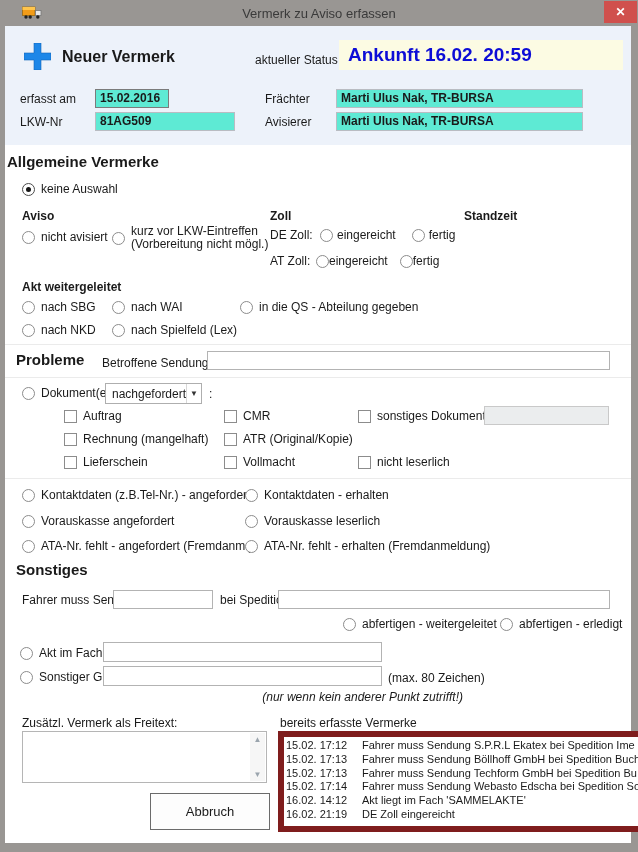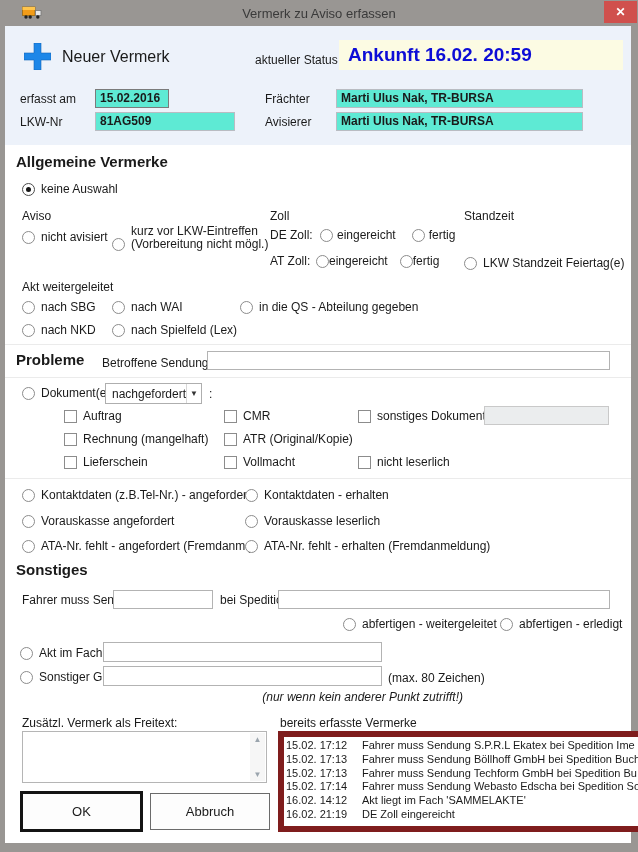--- a/index.html
+++ b/index.html
@@ -4,22 +4,22 @@
 <style>
   html,body{margin:0;padding:0;background:#fff}
   .win{position:relative;width:638px;height:852px;background:#999693;font-family:"Liberation Sans",sans-serif;font-size:12px;color:#1a1a1a;overflow:hidden}
   .abs{position:absolute}
   .content{position:absolute;left:5px;top:26px;width:626px;height:817px;background:#ffffff}
   .hdr{position:absolute;left:5px;top:26px;width:626px;height:119px;background:#edf2fa}
   .titletext{position:absolute;left:0;right:0;top:6px;text-align:center;font-size:13px;color:#3a3a3a}
   .closebtn{position:absolute;left:604px;top:1px;width:33px;height:22px;background:#d0504d;color:#fff;display:flex;align-items:center;justify-content:center;font-size:12px;font-weight:bold;cursor:pointer}
   .h1{position:absolute;font-size:15px;font-weight:bold;white-space:nowrap}
   .lbl{position:absolute;white-space:nowrap}
-  .bold{font-weight:normal}
-  .r{position:absolute;display:flex;align-items:flex-end;gap:6px;white-space:nowrap}
+  .bold{font-weight:bold}
+  .r{position:absolute;display:flex;align-items:center;gap:6px;white-space:nowrap}
   .rd{width:13px;height:13px;border:1px solid #8c8c8c;border-radius:50%;background:#fff;flex:none;position:relative;box-sizing:border-box}
   .rd.sel{border-color:#4c4c4c}
   .rd.sel::after{content:"";position:absolute;left:3px;top:3px;width:5px;height:5px;border-radius:50%;background:#161616}
   .cb{width:13px;height:13px;border:1px solid #8c8c8c;background:#fff;flex:none;box-sizing:border-box}
   .inp{position:absolute;border:1px solid #b3b3b3;background:#fff;box-sizing:border-box;font:12px "Liberation Sans",sans-serif;padding:0 4px}
   .inp.dis{background:#ebedee;border-color:#c9c9c9}
   .ylw{position:absolute;background:#5eead4;border:1px solid #b9bcc2;box-sizing:border-box;font-weight:bold;padding:0 4px;line-height:17px;white-space:nowrap;overflow:hidden}
   .status{position:absolute;left:339px;top:40px;width:284px;height:30px;background:#fcfbe3;color:#0d0dd6;font-weight:bold;font-size:19px;line-height:30px;padding-left:9px;box-sizing:border-box;white-space:nowrap}
   .sep{position:absolute;left:5px;width:626px;height:1px;background:#ebebeb}
   .dd{position:absolute;left:105px;top:383px;width:97px;height:21px;border:1px solid #aeaeae;background:#fff;box-sizing:border-box;display:flex;align-items:center;cursor:pointer}
@@ -77,21 +77,21 @@
 
   <div class="lbl" style="left:20px;top:92px">erfasst am</div>
   <div class="ylw" style="left:95px;top:89px;width:74px;height:19px;border-color:#7b7b7b">15.02.2016</div>
   <div class="lbl" style="left:265px;top:92px">Frächter</div>
   <div class="ylw" style="left:336px;top:89px;width:247px;height:19px">Marti Ulus Nak, TR-BURSA</div>
   <div class="lbl" style="left:20px;top:115px">LKW-Nr</div>
   <div class="ylw" style="left:95px;top:112px;width:140px;height:19px">81AG509</div>
   <div class="lbl" style="left:265px;top:115px">Avisierer</div>
   <div class="ylw" style="left:336px;top:112px;width:247px;height:19px">Marti Ulus Nak, TR-BURSA</div>
 
-  <div class="h1" style="left:16px;top:153px">Allgemeine Vermerke</div>
+  <div class="h1" style="left:7px;top:153px">Allgemeine Vermerke</div>
 
   <div class="r" style="left:22px;top:182px">
     <span class="rd sel"></span>
     <span>keine Auswahl</span>
   </div>
 
   <div class="lbl bold" style="left:22px;top:209px">Aviso</div>
   <div class="r" style="left:22px;top:230px">
     <span class="rd"></span>
     <span>nicht avisiert</span>
@@ -114,24 +114,20 @@
   </div>
   <div class="r" style="left:270px;top:254px;gap:0">
     <span style="width:46px">AT Zoll:</span>
     <span class="rd"></span>
     <span>eingereicht</span>
     <span class="rd" style="margin-left:12px"></span>
     <span>fertig</span>
   </div>
 
   <div class="lbl bold" style="left:464px;top:209px">Standzeit</div>
-  <div class="r" style="left:464px;top:256px">
-    <span class="rd"></span>
-    <span>LKW Standzeit Feiertag(e)</span>
-  </div>
 
   <div class="lbl bold" style="left:22px;top:280px">Akt weitergeleitet</div>
   <div class="r" style="left:22px;top:300px">
     <span class="rd"></span>
     <span>nach SBG</span>
   </div>
   <div class="r" style="left:112px;top:300px">
     <span class="rd"></span>
     <span>nach WAI</span>
   </div>
@@ -292,16 +288,15 @@
           <span class="x">DE Zoll eingereicht</span>
         </div>
     </div>
     <div class="lsb">
       <span class="up">▲</span>
       <span class="thumb"></span>
       <span class="dn">▼</span>
     </div>
   </div>
 
-  <div class="btn ok">OK</div>
   <div class="btn cancel">Abbruch</div>
 
 </div>
 
 </body></html>

